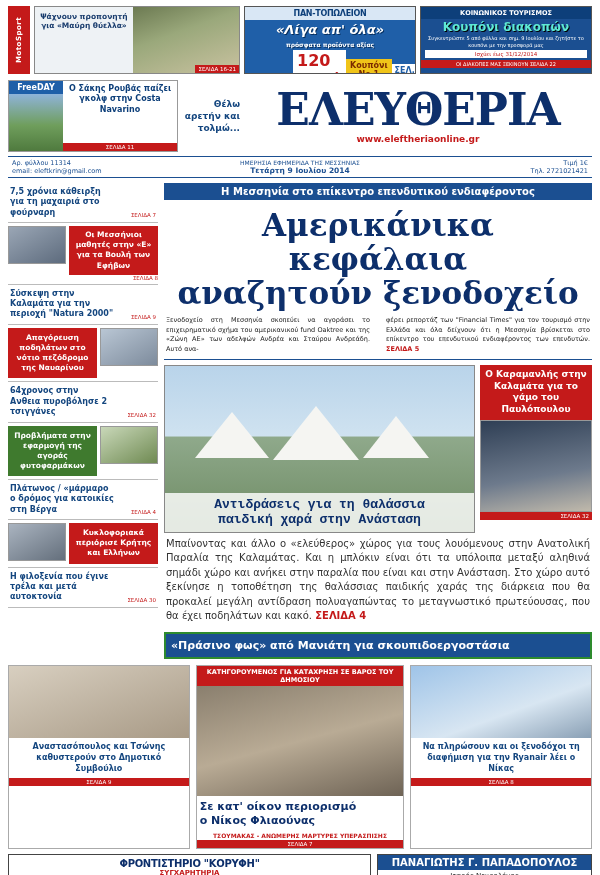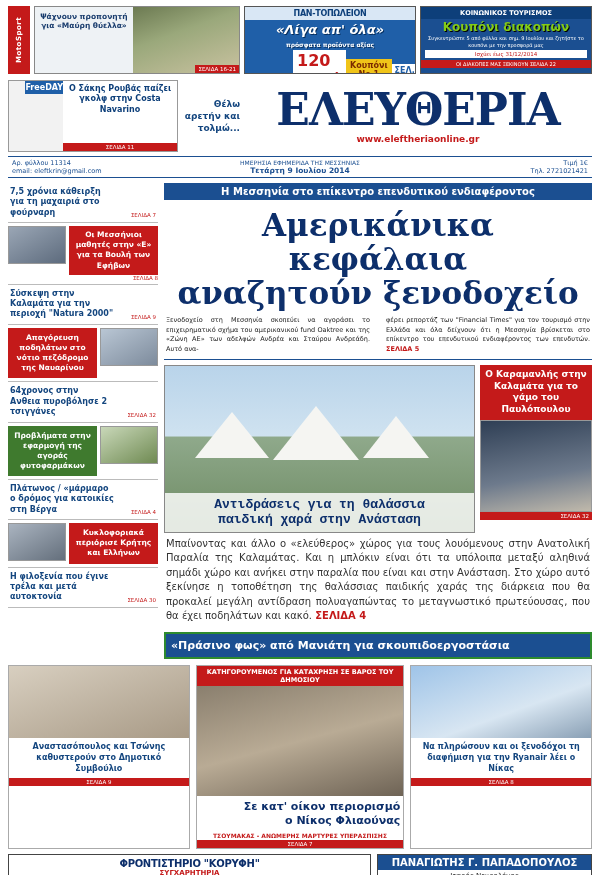--- a/index.html
+++ b/index.html
@@ -28,29 +28,29 @@
   .ad-box2 { width: 172px; border: 1px solid #555; background: #1f5fa8; position: relative; overflow: hidden; }
   .ad-box2 .b2-top { background:#d9e7f5; color:#0d3f7a; font-size:8px; font-weight:bold; text-align:center; padding:2px 0; letter-spacing:-0.3px;}
   .ad-box2 .b2-mid { color:#fff; text-align:center; font-size:13px; font-weight:bold; font-style:italic; padding:2px 0; text-shadow:1px 1px 0 #09305e;}
   .ad-box2 .b2-bot { display:flex; align-items:center; }
   .ad-box2 .b2-price { background:#fff; color:#c41a1a; font-size:16px; font-weight:bold; padding:1px 4px;margin-left:48px; }
   .ad-box2 .b2-label { background:#f0c419; color:#7a2a00; font-size:8px; font-weight:bold; padding:2px 4px; flex:1; text-align:center;}
   .ad-box2 .b2-num { background:#fff; color:#1f5fa8; font-size:8px; font-weight:bold; padding:2px 3px;}
 
   .ad-box3 { width: 172px; border: 1px solid #555; background: #1b4f91; position: relative; }
   .ad-box3 .b3-top { background:#0d3f7a; color:#fff; font-size:6.5px; font-weight:bold; text-align:center; padding:2px 12px;}
-  .ad-box3 .b3-red { color:#84cc16; text-align:center; font-size:12px; font-weight:bold; padding:1px 0; text-shadow:1px 1px 0 #000;}
+  .ad-box3 .b3-red { color:#5eead4; text-align:center; font-size:12px; font-weight:bold; padding:1px 0; text-shadow:1px 1px 0 #000;}
   .ad-box3 .b3-sub { color:#fff; font-size:5px; text-align:center; line-height:1.3; padding:0 3px;}
   .ad-box3 .b3-date { background:#fff; color:#c41a1a; font-size:5.5px; text-align:center; margin:2px 4px; padding:1px;}
   .ad-box3 .b3-foot { background:#c41a1a; color:#fff; font-size:5px; text-align:center; padding:1px;}
 
   
   .masthead { display:flex; align-items:center; margin-top:5px; height:74px; }
   .mh-ad { width:170px; height:72px; border:1px solid #999; display:flex; }
-  .mh-ad .free { width:54px; background:#f2f2f2; display:flex; flex-direction:column;align-items:flex-end; }
+  .mh-ad .free { width:54px; background:#f2f2f2; display:flex; flex-direction:column; }
   .mh-ad .freeday { background:#1f5fa8; color:#fff; font-size:8px; font-weight:bold; text-align:center; padding:2px 0;}
   .mh-ad .golf { flex:1; background: linear-gradient(180deg,#8fb3d9 0%,#6f9e5c 55%,#4f7a3e 100%); }
   .mh-ad .mtxt { flex:1; padding:3px 2px; font-size:8px; font-weight:bold; color:#0d3f7a; text-align:center; line-height:1.3; }
   .mh-ad .mtag { background:#c41a1a; color:#fff; font-size:5.5px; text-align:center; padding:1px;}
 
   .mh-slogan { width:66px; font-size:9px; color:#14467f; text-align:right; line-height:1.35; font-weight:bold; padding-right:4px; }
   .mh-logo { flex:1; text-align:center; }
   .mh-logo .word { font-size:44px; font-weight:bold; color:#0d2f6b; letter-spacing:-1px; font-family:"DejaVu Serif",serif; line-height:1;}
   .mh-logo .site { font-size:9px; color:#c41a1a; font-weight:bold; margin-top:2px;}
 
@@ -95,21 +95,21 @@
 
   
   .bottom { display:flex; gap:6px; margin-top:6px; }
   .bcol { flex:1; border:1px solid #aaa; }
   .bcol.mid { flex:1.15; }
   .bphoto { height:72px; background:linear-gradient(160deg,#d8cfc0 0%,#a89a86 100%); }
   .btxt { font-size:8px; color:#14467f; font-weight:bold; text-align:center; padding:4px 3px; line-height:1.35;}
   .bnote { background:#c41a1a; color:#fff; font-size:5.5px; text-align:center; padding:1px;}
   .mid-top { background:#c41a1a; color:#fff; font-size:6.5px; font-weight:bold; text-align:center; padding:2px;}
   .mid-photo { height:110px; background:linear-gradient(165deg,#8a7f6e 0%,#b9ab95 50%,#6e6355 100%);}
-  .mid-cap { font-size:11px; font-weight:bold; color:#0d2f6b; text-align:right; padding:4px 3px; line-height:1.25;}
+  .mid-cap { font-size:11px; font-weight:bold; color:#0d2f6b; text-align:left; padding:4px 3px; line-height:1.25;}
   .mid-foot { font-size:6px; color:#c41a1a; text-align:center; padding:1px; font-weight:bold;}
 
   .ad-bottom { display:flex; gap:6px; margin-top:5px; }
   .adL { flex:1; border:1px solid #444; padding:3px; }
   .adL .t1 { font-size:10px; font-weight:bold; color:#0d2f6b; text-align:center; letter-spacing:-0.3px;}
   .adL .t2 { font-size:7px; font-weight:bold; color:#c41a1a; text-align:center; border-bottom:1px solid #999; padding-bottom:1px;}
   .adL .t3 { font-size:5.5px; color:#222; line-height:1.5; padding:2px 1px; text-align:justify;}
   .adL .t4 { font-size:5.5px; font-weight:bold; color:#0d2f6b; text-align:center; border-top:1px solid #999; padding-top:1px;}
   .adR { width:215px; border:1px solid #444; }
   .adR .n1 { background:#1b4f91; color:#fff; font-size:10px; font-weight:bold; text-align:center; padding:2px;}

